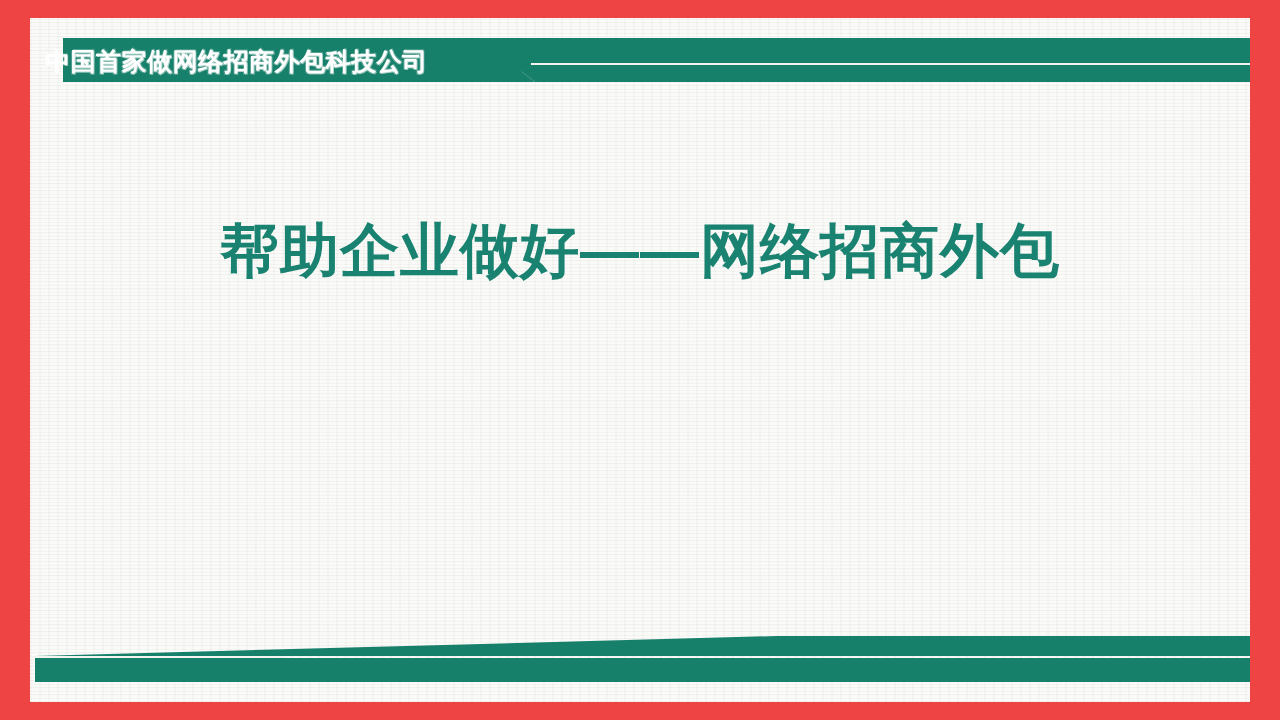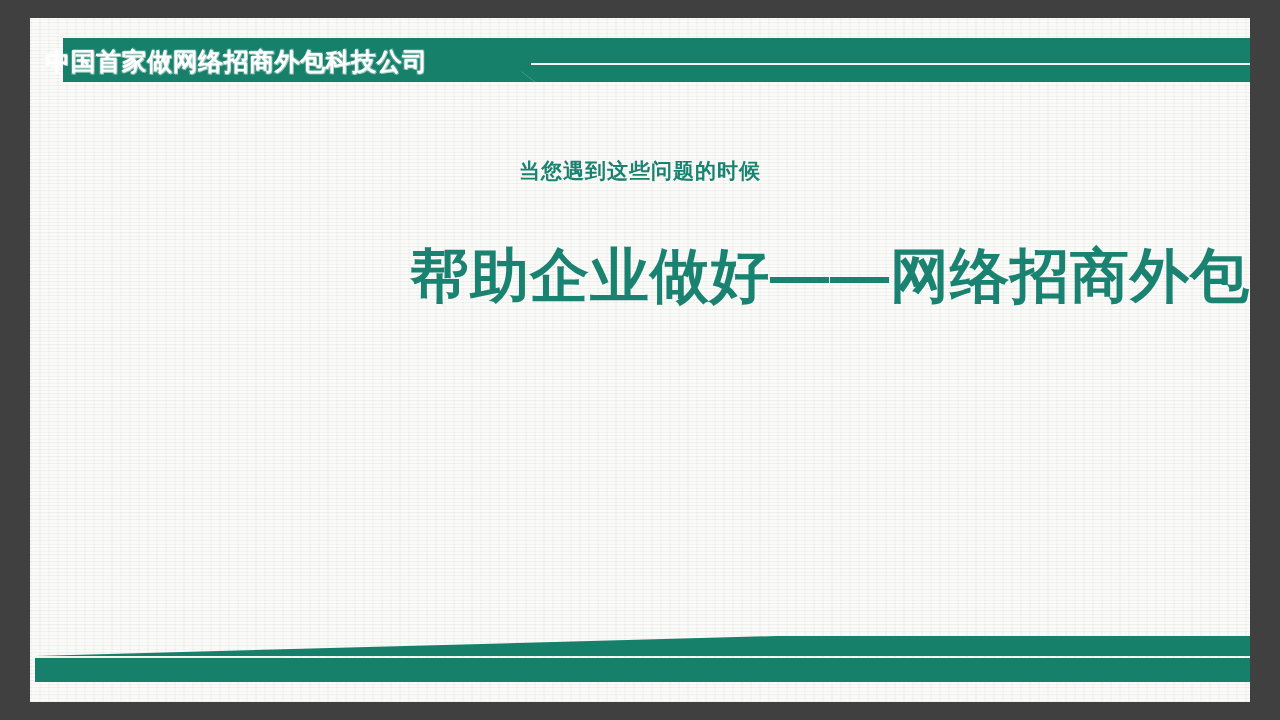--- a/index.html
+++ b/index.html
@@ -12,21 +12,21 @@
     height: 720px;
     overflow: hidden;
     font-family: "Liberation Sans", "DejaVu Sans", sans-serif;
   }
 
   
   .slide {
     position: relative;
     width: 1280px;
     height: 720px;
-    background: #404040;      
+    background: #ef4444;      
     overflow: hidden;
   }
 
   
   .paper {
     position: absolute;
     left: 30px;
     top: 18px;
     width: 1220px;
     height: 684px;
@@ -149,21 +149,20 @@
 
   .headline {
     color: #1a8270;
     font-size: 59px;
     font-weight: bold;
     letter-spacing: 1px;
     line-height: 1.15;
     margin: 0;
     margin-top: 2px;
     white-space: nowrap;
-    text-align: right;
   }
 </style>
 </head>
 <body>
 
 <div class="slide">
 
   <div class="paper">
 
     <div class="header-band">
@@ -174,21 +173,20 @@
         <polygon points="28,27 478,27 500,44 28,44" fill="#17806b"></polygon>
         <polygon points="478,27 1215,27 1215,44 500,44" fill="#17806b"></polygon>
 
         <rect x="496" y="25" width="719" height="2" fill="#f3f3ef"></rect>
       </svg>
     </div>
 
     <div class="header-title">中国首家做网络招商外包科技公司</div>
 
     <div class="content">
-      <p class="eyebrow">当您遇到这些问题的时候</p>
 
       <div class="gap"></div>
 
 
 
       <p class="headline">帮助企业做好——网络招商外包</p>
     </div>
 
     <div class="footer-band">
       <svg width="1215" height="46" viewBox="0 0 1215 46" xmlns="http://www.w3.org/2000/svg">

